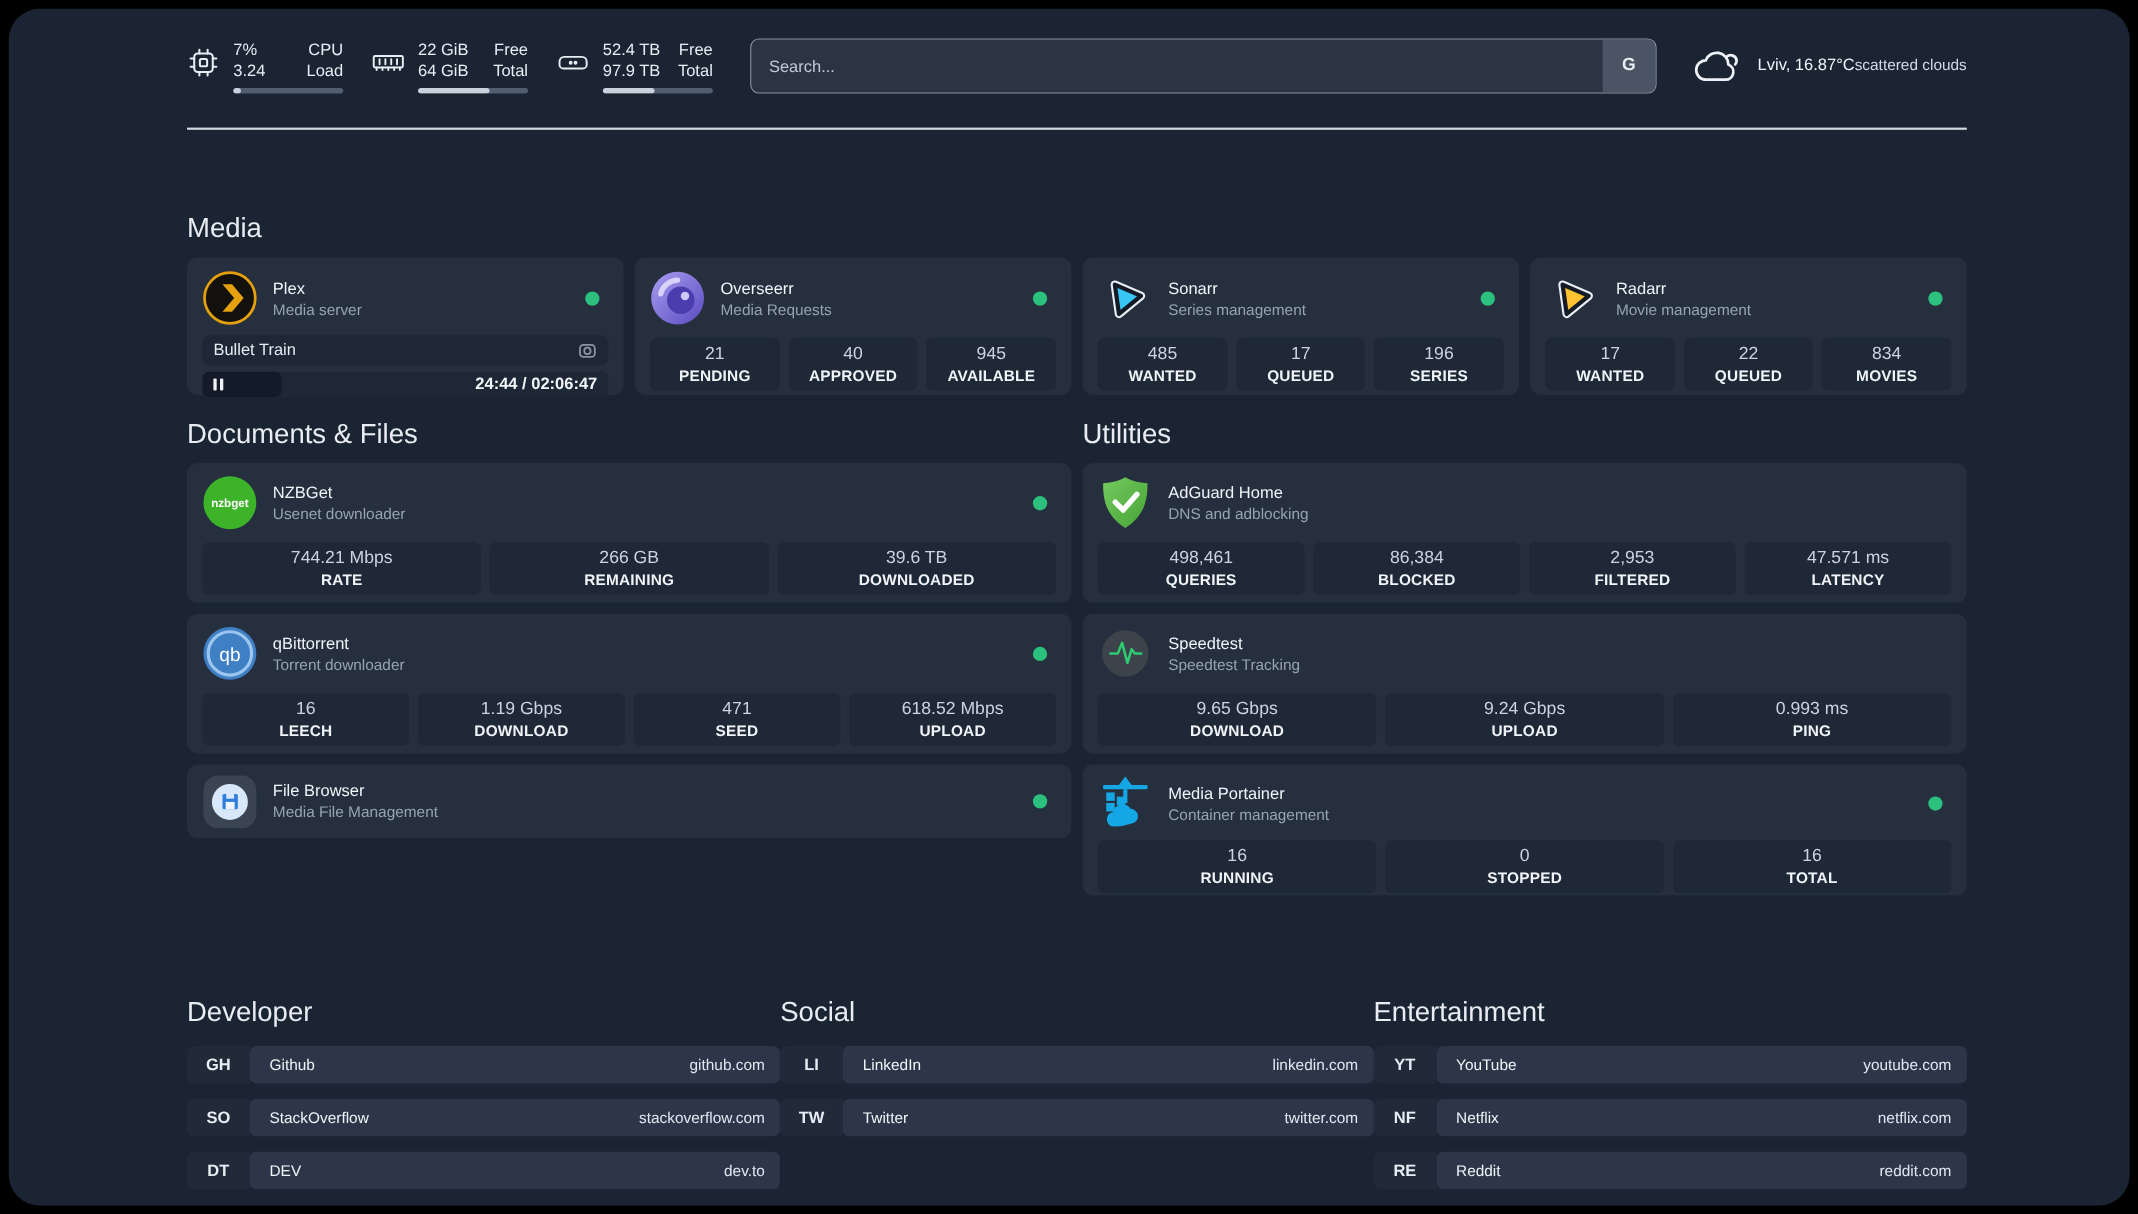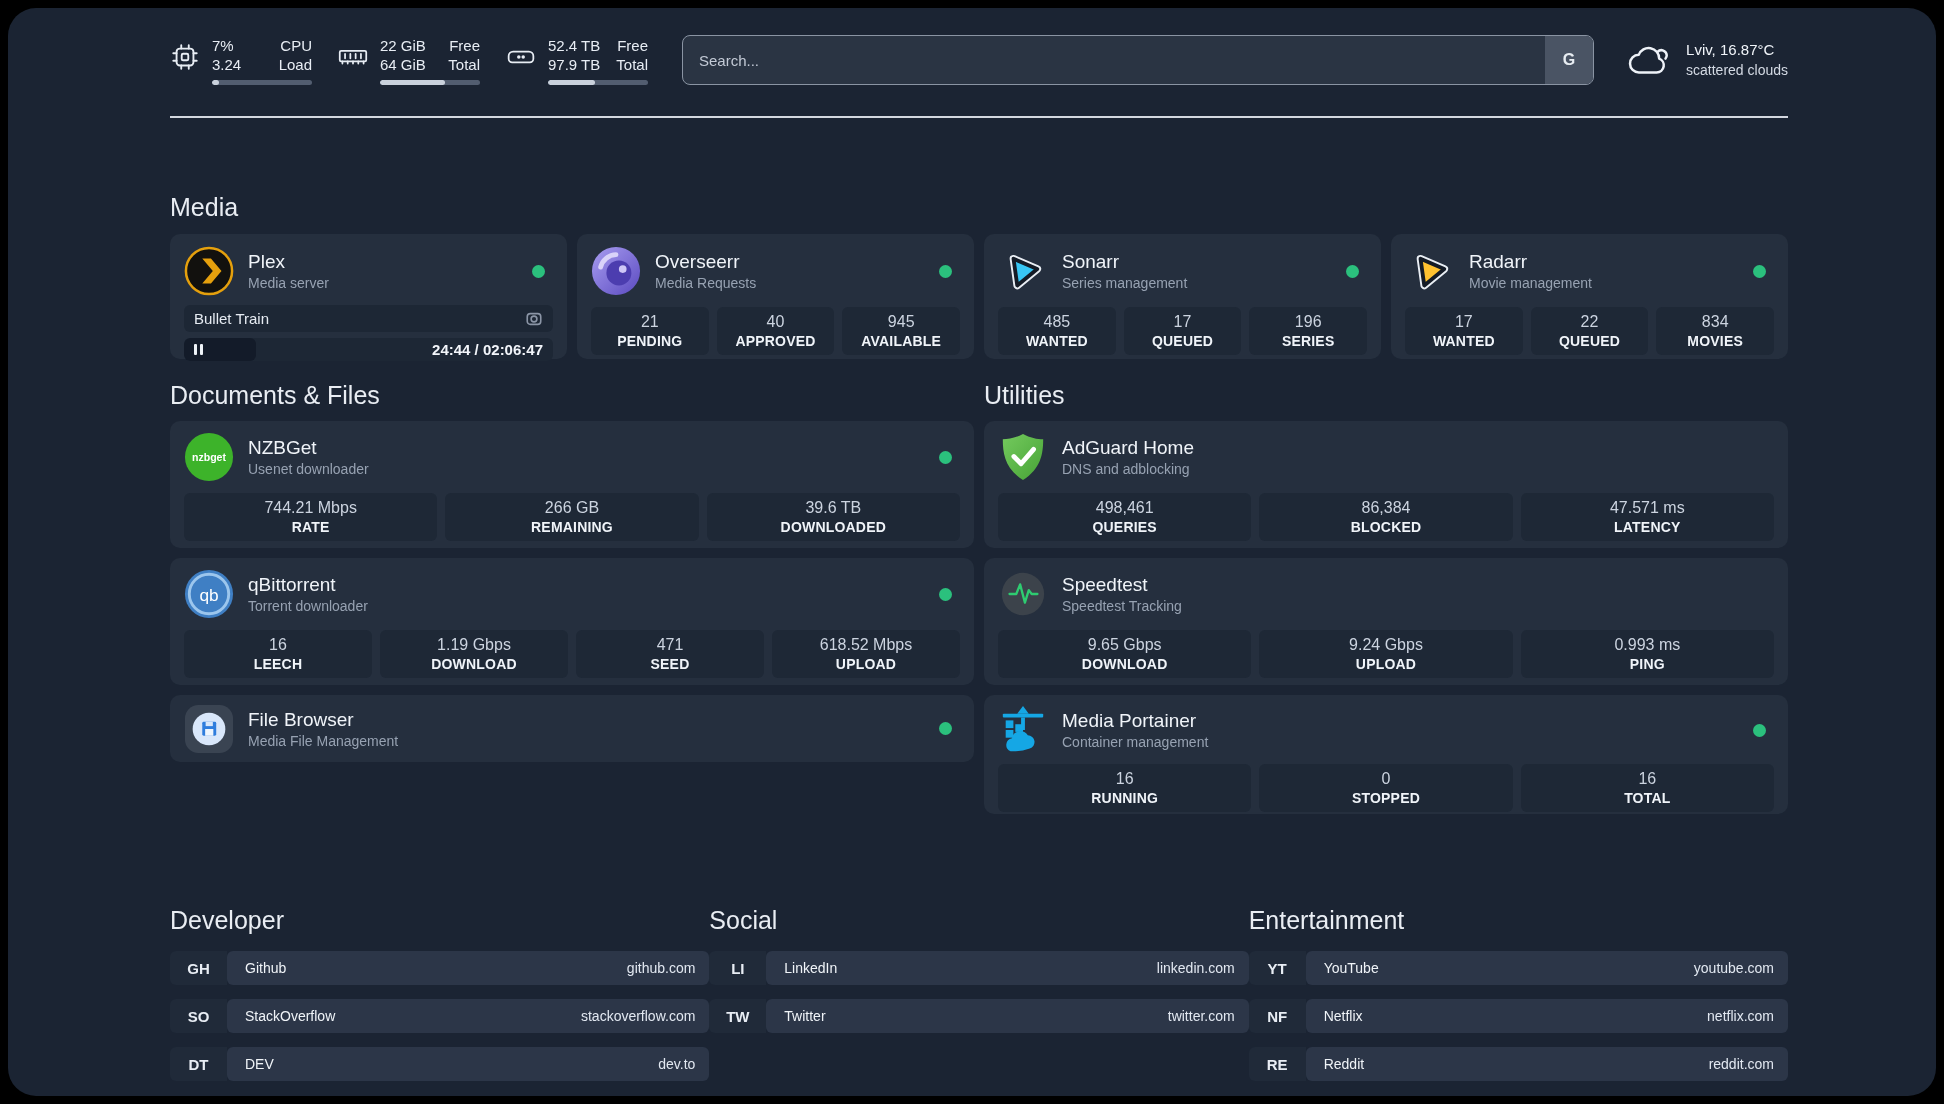--- a/index.html
+++ b/index.html
@@ -22,41 +22,41 @@
 
   .search-box { flex:1; margin:0 32px 0 34px; height:50px; border:1px solid #8a94a3;
                 border-radius:8px; background:#2a3443; display:flex; overflow:hidden; }
   .search-box input { flex:1; background:transparent; border:none; outline:none;
                       padding:0 16px; font-size:15px; color:#e3e8f0; font-family:inherit; }
   .search-box input::placeholder { color:#c3cad6; }
   .g-btn { width:48px; background:#4a5464; display:flex; align-items:center; justify-content:center;
            font-size:16px; font-weight:700; color:#e8edf2; cursor:pointer; }
 
   .weather { display:flex; align-items:center; gap:14px; }
-  .weather-txt { display:flex; flex-direction:column; line-height:1.35; }
+  .weather-txt { display:flex; flex-direction:row; line-height:1.35; }
   .weather-loc { font-size:15px; color:#f0f4f9; }
   .weather-cond { font-size:14px; color:#d4dae4; }
 
   .divider { margin-top:33px; height:2px; background:#dde2e9; border:none; opacity:.95; }
 
   
   h2.section-title { font-size:25px; font-weight:500; color:#e9edf3; line-height:30px; }
   .media-title { margin-top:74px; }
   .media-row { display:grid; grid-template-columns:repeat(4,1fr); gap:10px; margin-top:12px; }
 
   .card { background:#252f3e; border-radius:10px; padding:12px 14px; position:relative; }
   .card-md { height:127px; padding:11px 14px; }
   .card-media { height:125px; }
   .card-sm { height:67px; padding:8px 14px; display:flex; align-items:center; }
   .card-sm .card-head { width:100%; }
   .card-pt { height:119px; padding:10px 14px; }
 
   .card-head { display:flex; align-items:center; gap:14px; }
   .app-icon { width:50px; height:50px; flex:none; }
-  .card-titles .name { font-size:19px; font-weight:500; color:#f0f4f9; }
+  .card-titles .name { font-size:15px; font-weight:500; color:#f0f4f9; }
   .card-titles .desc { font-size:14px; color:#97a2b2; margin-top:2px; }
   .status-dot { width:13px; height:13px; border-radius:50%; background:#2bc07d; margin-left:auto; margin-right:8px; flex:none; }
 
   .stats { display:flex; gap:8px; margin-top:11px; }
   .stat { flex:1; background:#1e2836; border-radius:6px; height:48px;
           display:flex; flex-direction:column; align-items:center; justify-content:center; }
   .stat .v { font-size:16px; color:#ccd4e0; }
   .stat .l { font-size:14px; font-weight:700; color:#f0f4f9; letter-spacing:.2px; margin-top:2px; }
 
   
@@ -427,20 +427,24 @@
         <div class="stats">
           <div class="stat">
             <span class="v">498,461</span>
             <span class="l">QUERIES</span>
           </div>
           <div class="stat">
             <span class="v">86,384</span>
             <span class="l">BLOCKED</span>
           </div>
           <div class="stat">
+            <span class="v">2,953</span>
+            <span class="l">FILTERED</span>
+          </div>
+          <div class="stat">
             <span class="v">47.571 ms</span>
             <span class="l">LATENCY</span>
           </div>
         </div>
       </div>
 
       <div class="card card-md">
         <div class="card-head">
           <svg class="app-icon" viewBox="0 0 52 52">
             <circle cx="26" cy="26" r="22" fill="#3c434b"></circle>

